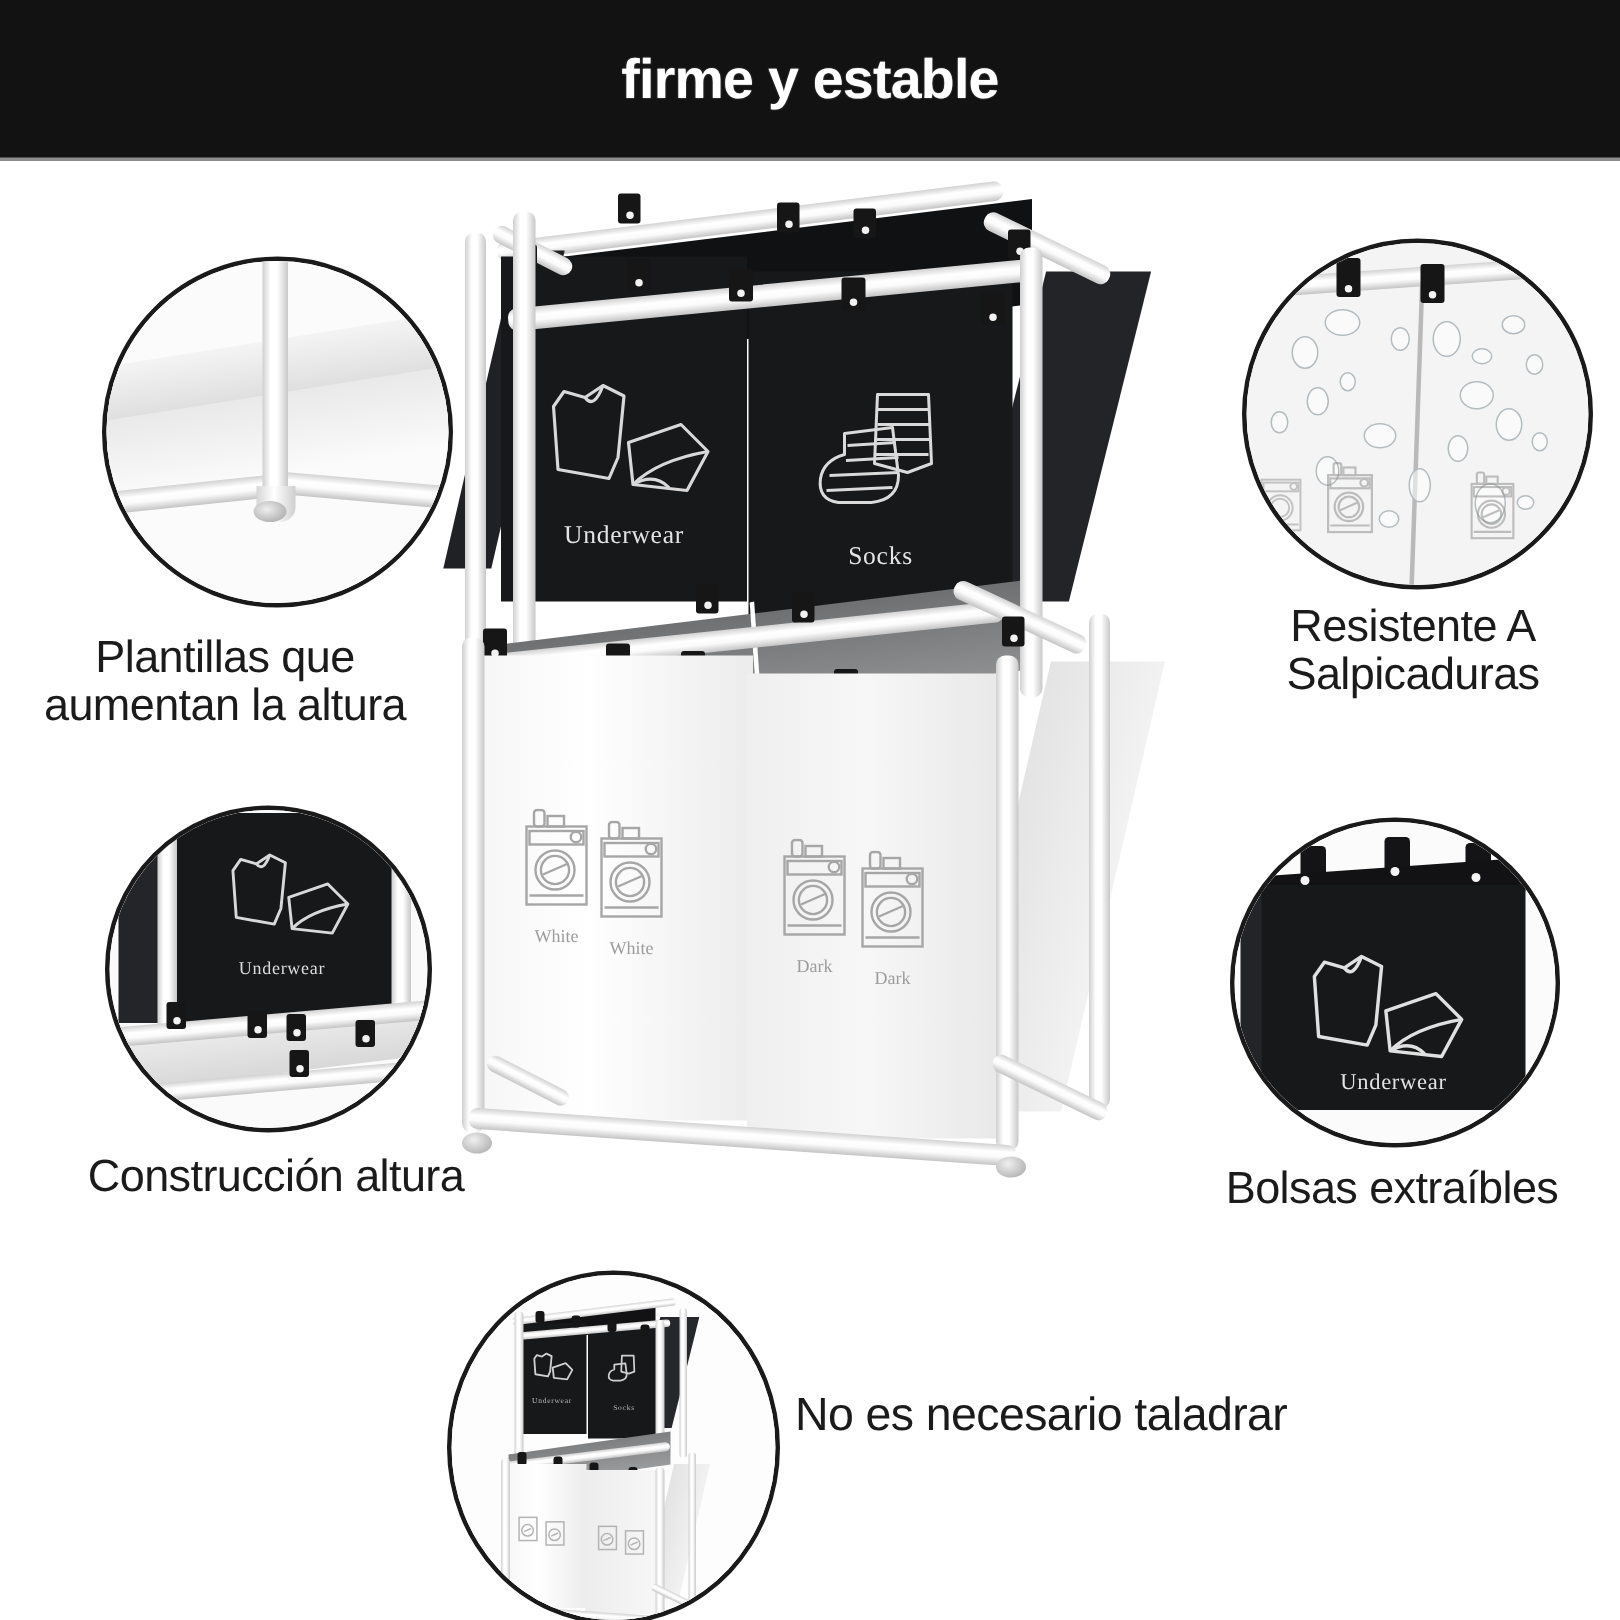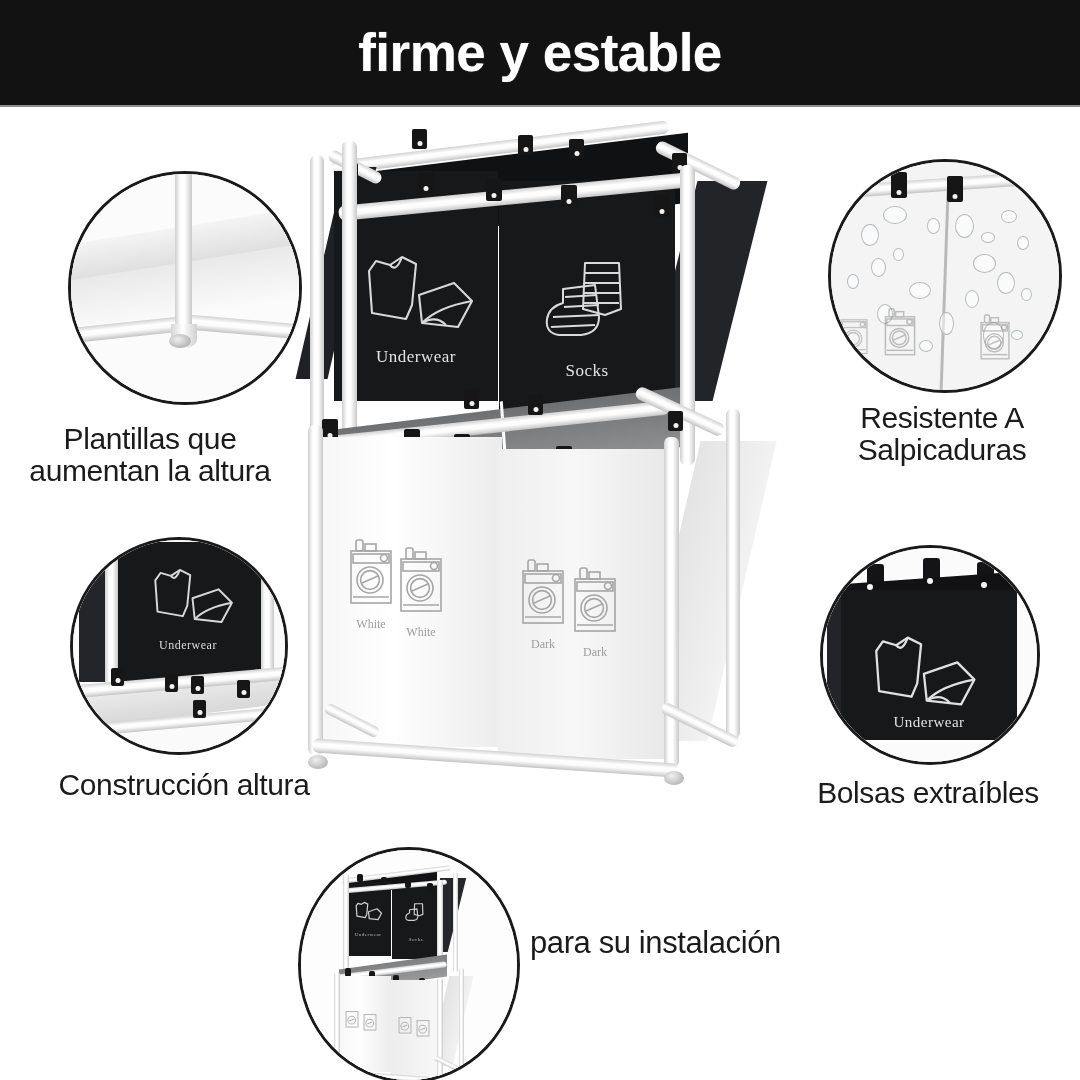--- a/index.html
+++ b/index.html
@@ -25,21 +25,21 @@
     height: 107px;
     background: #121212;
     border-bottom: 2px solid #8d8d8d;
     display: flex;
     align-items: center;
     justify-content: center;
     box-sizing: border-box;
   }
   #banner-title {
     color: #ffffff;
-    font-size: 53px;
+    font-size: 37px;
     font-weight: 700;
     letter-spacing: -0.5px;
     line-height: 1;
     text-shadow: 0 0 1px rgba(255,255,255,.5);
   }
 
   
   #stage {
     position: absolute;
     left: 0; top: 109px;
@@ -685,17 +685,17 @@
           </div>
         </div>
         <div class="tube" style="left:33px;top:122px;width:6px;height:104px;"></div>
         <div class="tube" style="left:136px;top:128px;width:6px;height:104px;"></div>
         <div class="tube" style="left:158px;top:118px;width:5px;height:104px;"></div>
         <div class="tube-h" style="left:32px;top:224px;width:112px;height:6px;transform:rotate(4deg);"></div>
         <div class="tube-h" style="left:132px;top:212px;width:32px;height:5px;transform:rotate(26deg);"></div>
       </div>
     </div>
     <div class="cap">
-      <span class="cap-line">para su instalación</span>
+      <span class="cap-line">No es necesario taladrar</span>
     </div>
   </div>
 
 </div>
 
 </body></html>

